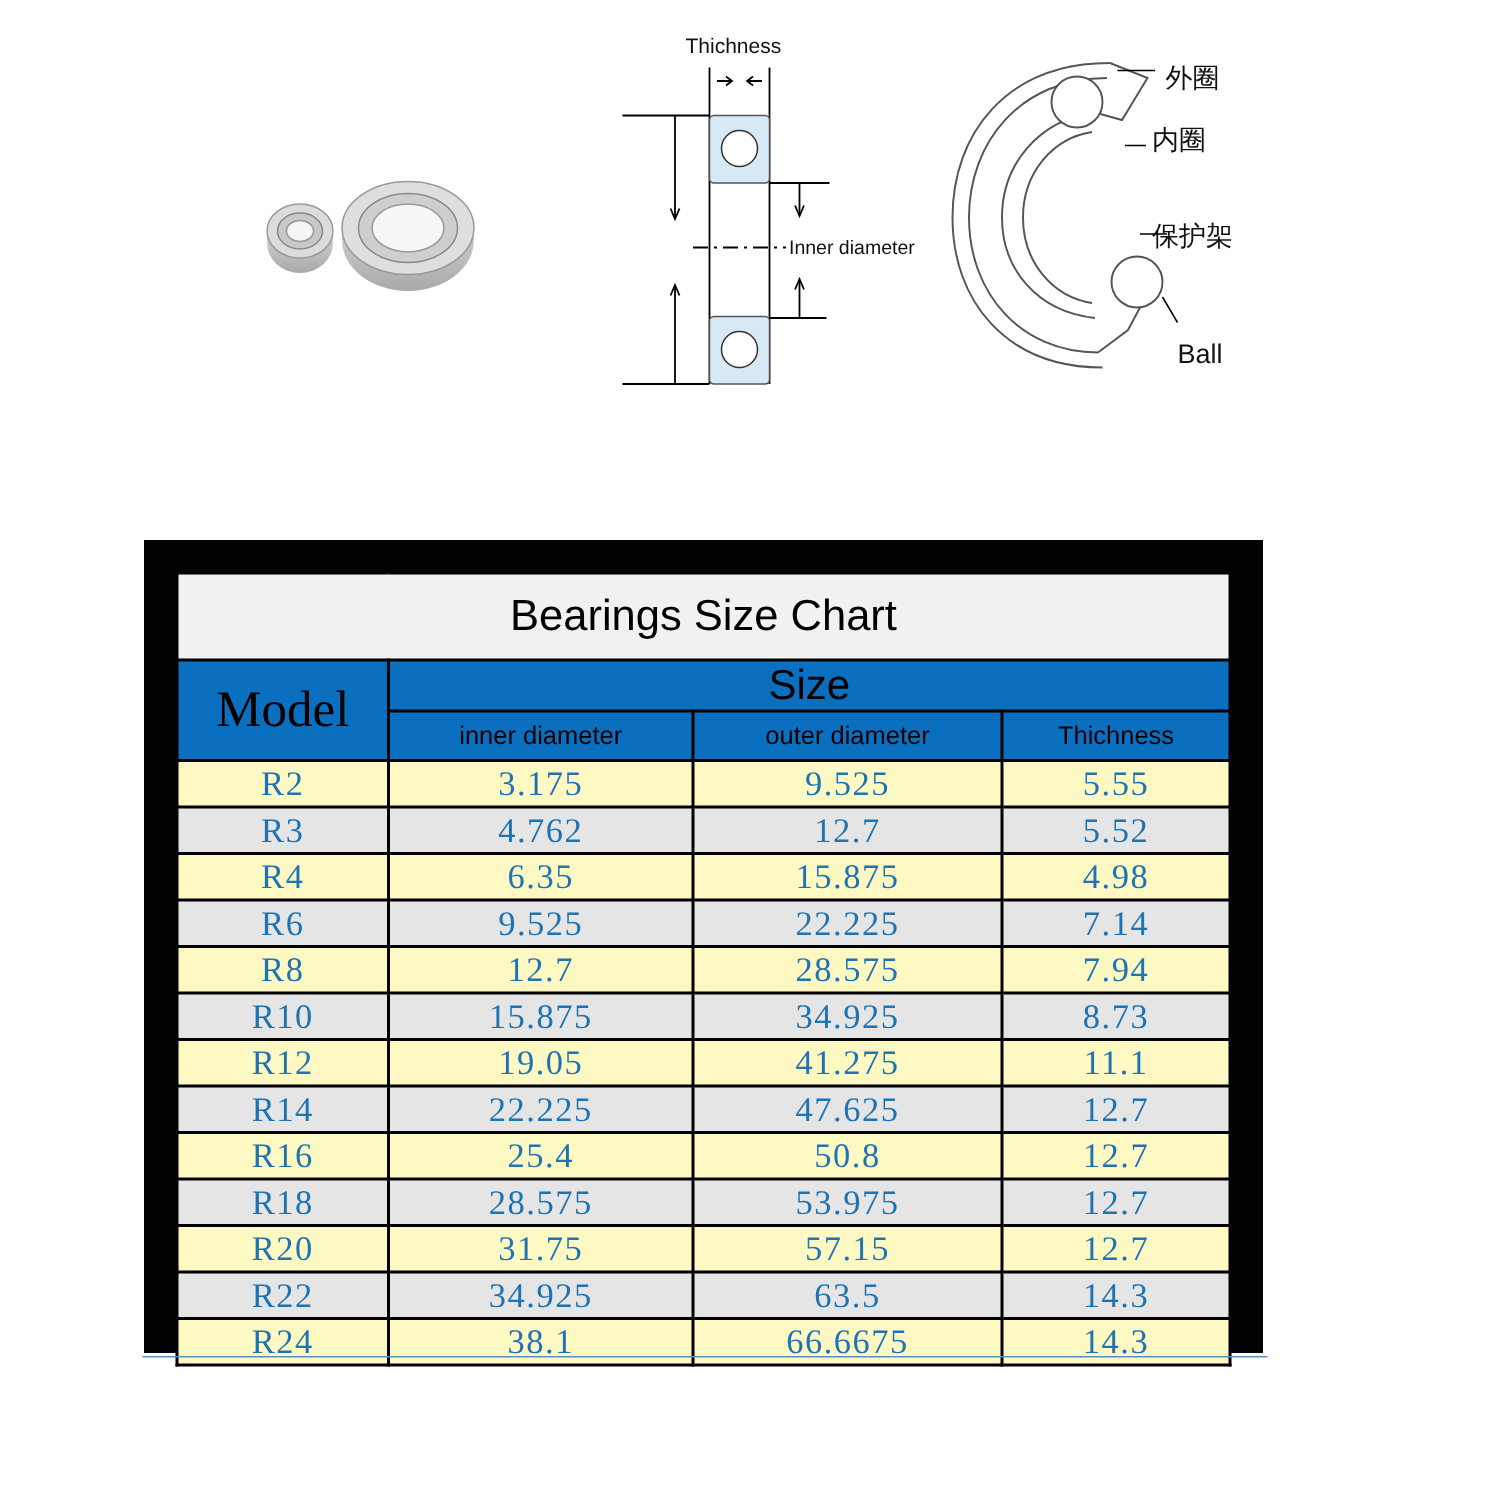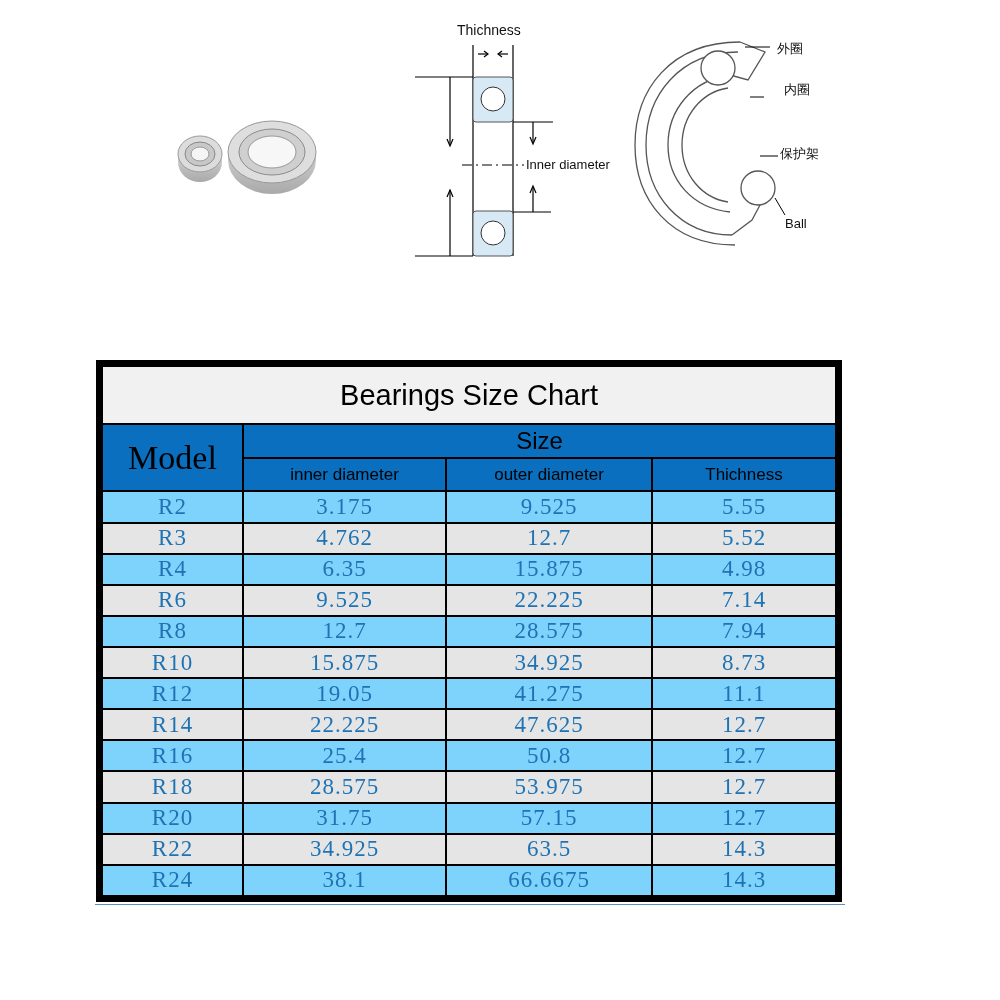--- a/index.html
+++ b/index.html
@@ -3,40 +3,40 @@
 <meta charset="utf-8">
 <style>
   html, body { margin:0; padding:0; background:#ffffff; }
   body { width:1000px; height:1000px; position:relative; overflow:hidden; font-family:"Liberation Sans", sans-serif; }
 
   
   .photo { position:absolute; left:165px; top:110px; width:160px; height:85px; }
   .diagram { position:absolute; left:410px; top:15px; width:225px; height:250px; }
   .diagram .lbl { position:absolute; font-family:"Liberation Sans", sans-serif; font-size:14px; color:#111; white-space:nowrap; }
   .cutaway { position:absolute; left:630px; top:30px; width:220px; height:225px; }
-  .cutaway .lbl { position:absolute; font-size:13px; color:#111; white-space:nowrap; font-family:"DejaVu Sans", sans-serif; }
+  .cutaway .lbl { position:absolute; font-size:18px; color:#111; white-space:nowrap; font-family:"DejaVu Sans", sans-serif; }
 
   
   .chart-frame {
     position:absolute; left:96px; top:360px; width:746px; height:542px;
-    background:#000; box-sizing:border-box; padding:5px;
+    background:#000; box-sizing:border-box; padding:21px;
   }
   .underline { position:absolute; left:95px; top:904px; width:750px; height:1px; background:#5a8fc4; }
   table.sizes {
     width:100%; height:100%; border-collapse:collapse; table-layout:fixed;
   }
   table.sizes td, table.sizes th { border:2px solid #000; padding:0; text-align:center; vertical-align:middle; }
   .title-cell { background:#f1f1f1; height:56px; font-size:29px; font-weight:normal; color:#000; }
   .hdr { background:#0a6fbe; color:#000; font-weight:normal; }
   .hdr-model { font-size:34px;font-family:Liberation Serif, serif; }
-  .hdr-size { font-size:24px; height:32px; }
+  .hdr-size { font-size:28px; height:32px; }
   .hdr-sub { font-size:17px; height:31px; }
   .row td { font-family:"Liberation Serif", serif; font-size:23px; color:#1e73b4; height:29px; letter-spacing:1px; }
   .row.alt td { background:#e5e5e5; }
-  .row.plain td { background:#7dd3fc; }
+  .row.plain td { background:#fef9c3; }
 </style>
 </head>
 <body>
 
 <div class="photo">
   <svg width="160" height="85" viewBox="0 0 160 85">
     <defs>
       <linearGradient id="steel" x1="0" y1="0" x2="0" y2="1">
         <stop offset="0" stop-color="#e6e6e6"></stop>
         <stop offset="1" stop-color="#a9a9a9"></stop>
@@ -109,23 +109,23 @@
     <circle cx="88" cy="38" r="17" fill="#fff" stroke="#555" stroke-width="1.3"></circle>
     <circle cx="128" cy="158" r="17" fill="#fff" stroke="#555" stroke-width="1.3"></circle>
     <g stroke="#000" stroke-width="1">
       <line x1="115" y1="17" x2="140" y2="17"></line>
       <line x1="120" y1="67" x2="134" y2="67"></line>
       <line x1="130" y1="126" x2="148" y2="126"></line>
       <line x1="145" y1="168" x2="155" y2="185"></line>
     </g>
   </svg>
   <span class="lbl" style="left:147px; top:10px;">外圈</span>
-  <span class="lbl" style="left:154px; top:51px;">内圈</span>
-  <span class="lbl" style="left:150px; top:115px;">保护架</span>
-  <span class="lbl" style="left:155px; top:186px; font-family:'Liberation Sans', sans-serif;">Ball</span>
+  <span class="lbl" style="left:138px; top:51px;">内圈</span>
+  <span class="lbl" style="left:138px; top:115px;">保护架</span>
+  <span class="lbl" style="left:155px; top:196px; font-family:'Liberation Sans', sans-serif;">Ball</span>
 </div>
 
 <div class="chart-frame">
   <table class="sizes">
     <colgroup>
       <col style="width:141px">
         <col style="width:203px">
         <col style="width:206px">
         <col>
     </colgroup>

